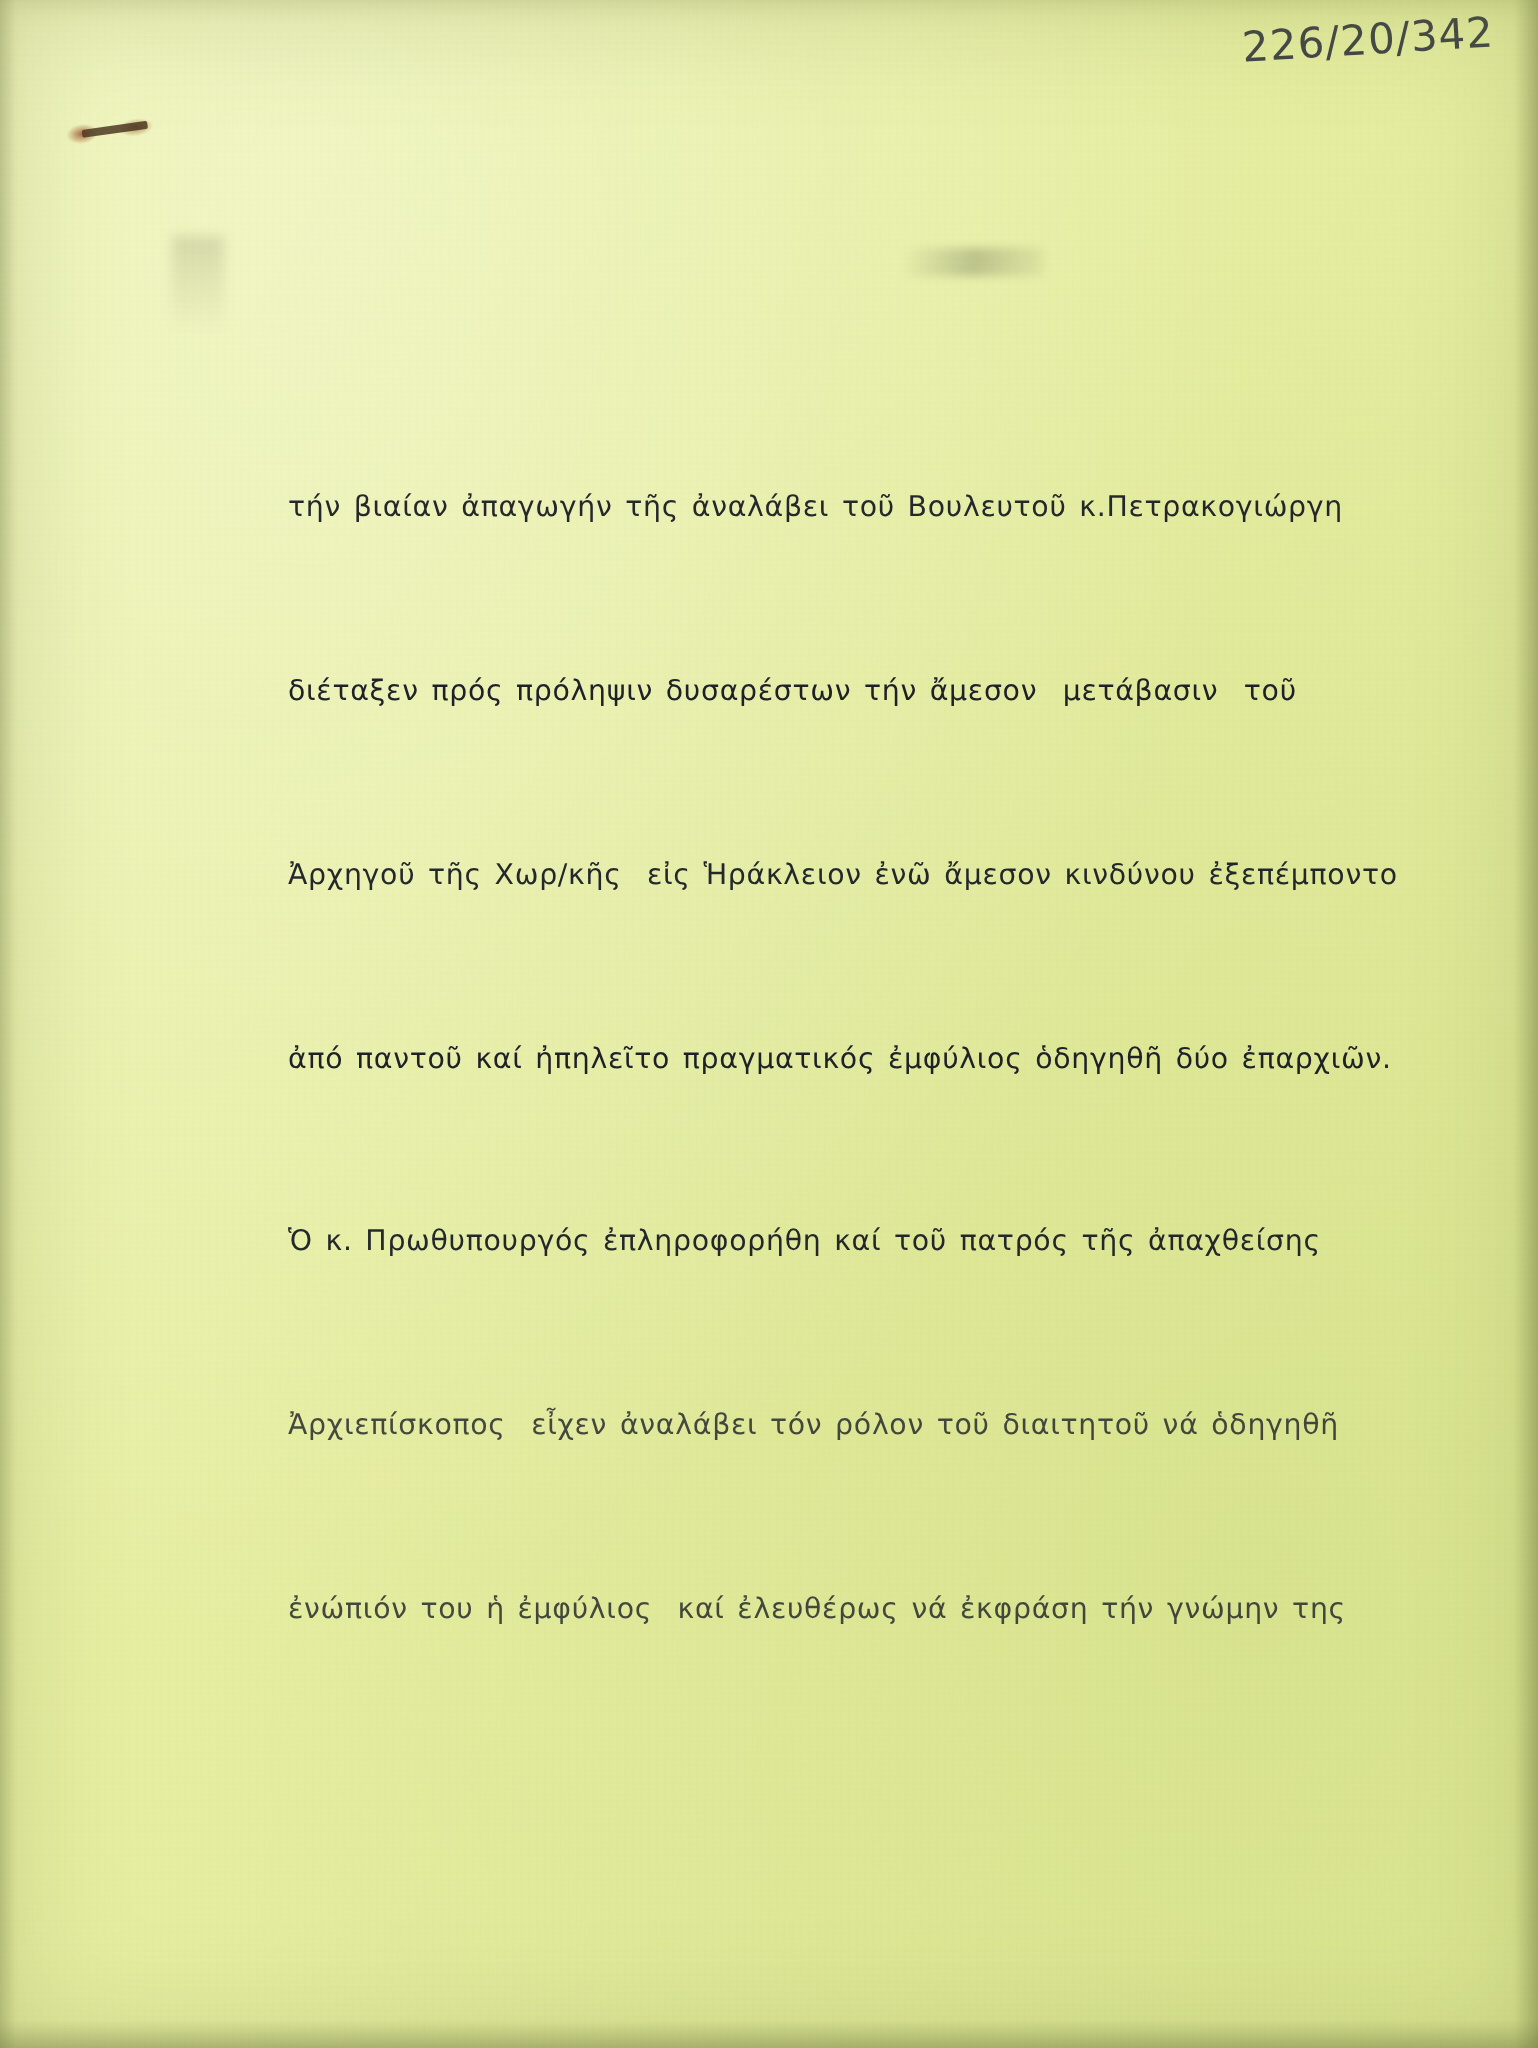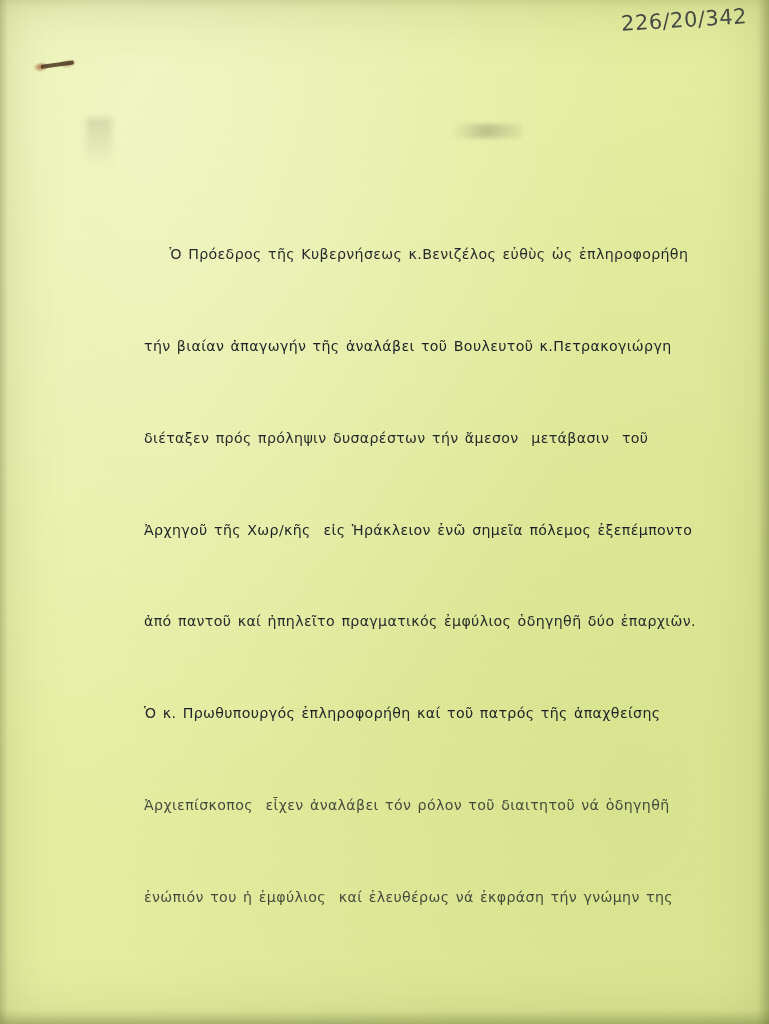--- a/index.html
+++ b/index.html
@@ -183,24 +183,23 @@
   <div class="staple-mark">
     <div class="rust"></div>
     <div class="rust2"></div>
     <div class="bar"></div>
   </div>
 
   <div class="smudge"></div>
   <div class="smudge2"></div>
 
   <div class="typescript">
-    <span class="line">    Ὁ Πρόεδρος τῆς Κυβερνήσεως κ.Βενιζέλος εὐθὺς ὡς ἐπληροφορήθη</span>
     <span class="line">τήν βιαίαν ἀπαγωγήν τῆς ἀναλάβει τοῦ Βουλευτοῦ κ.Πετρακογιώργη</span>
     <span class="line">διέταξεν πρός πρόληψιν δυσαρέστων τήν ἄμεσον  μετάβασιν  τοῦ</span>
-    <span class="line">Ἀρχηγοῦ τῆς Χωρ/κῆς  εἰς Ἡράκλειον ἐνῶ σημεῖα πόλεμος ἐξεπέμποντο</span>
+    <span class="line">Ἀρχηγοῦ τῆς Χωρ/κῆς  εἰς Ἡράκλειον ἐνῶ ἄμεσον κινδύνου ἐξεπέμποντο</span>
     <span class="line">ἀπό παντοῦ καί ἠπηλεῖτο πραγματικός ἐμφύλιος ὁδηγηθῆ δύο ἐπαρχιῶν.</span>
     <span class="line">Ὁ κ. Πρωθυπουργός ἐπληροφορήθη καί τοῦ πατρός τῆς ἀπαχθείσης</span>
     <span class="line faint">Ἀρχιεπίσκοπος  εἶχεν ἀναλάβει τόν ρόλον τοῦ διαιτητοῦ νά ὁδηγηθῆ</span>
     <span class="line faint">ἐνώπιόν του ἡ ἐμφύλιος  καί ἐλευθέρως νά ἐκφράση τήν γνώμην της</span>
     
     
     
   </div>
 
   <div class="vignette"></div>

